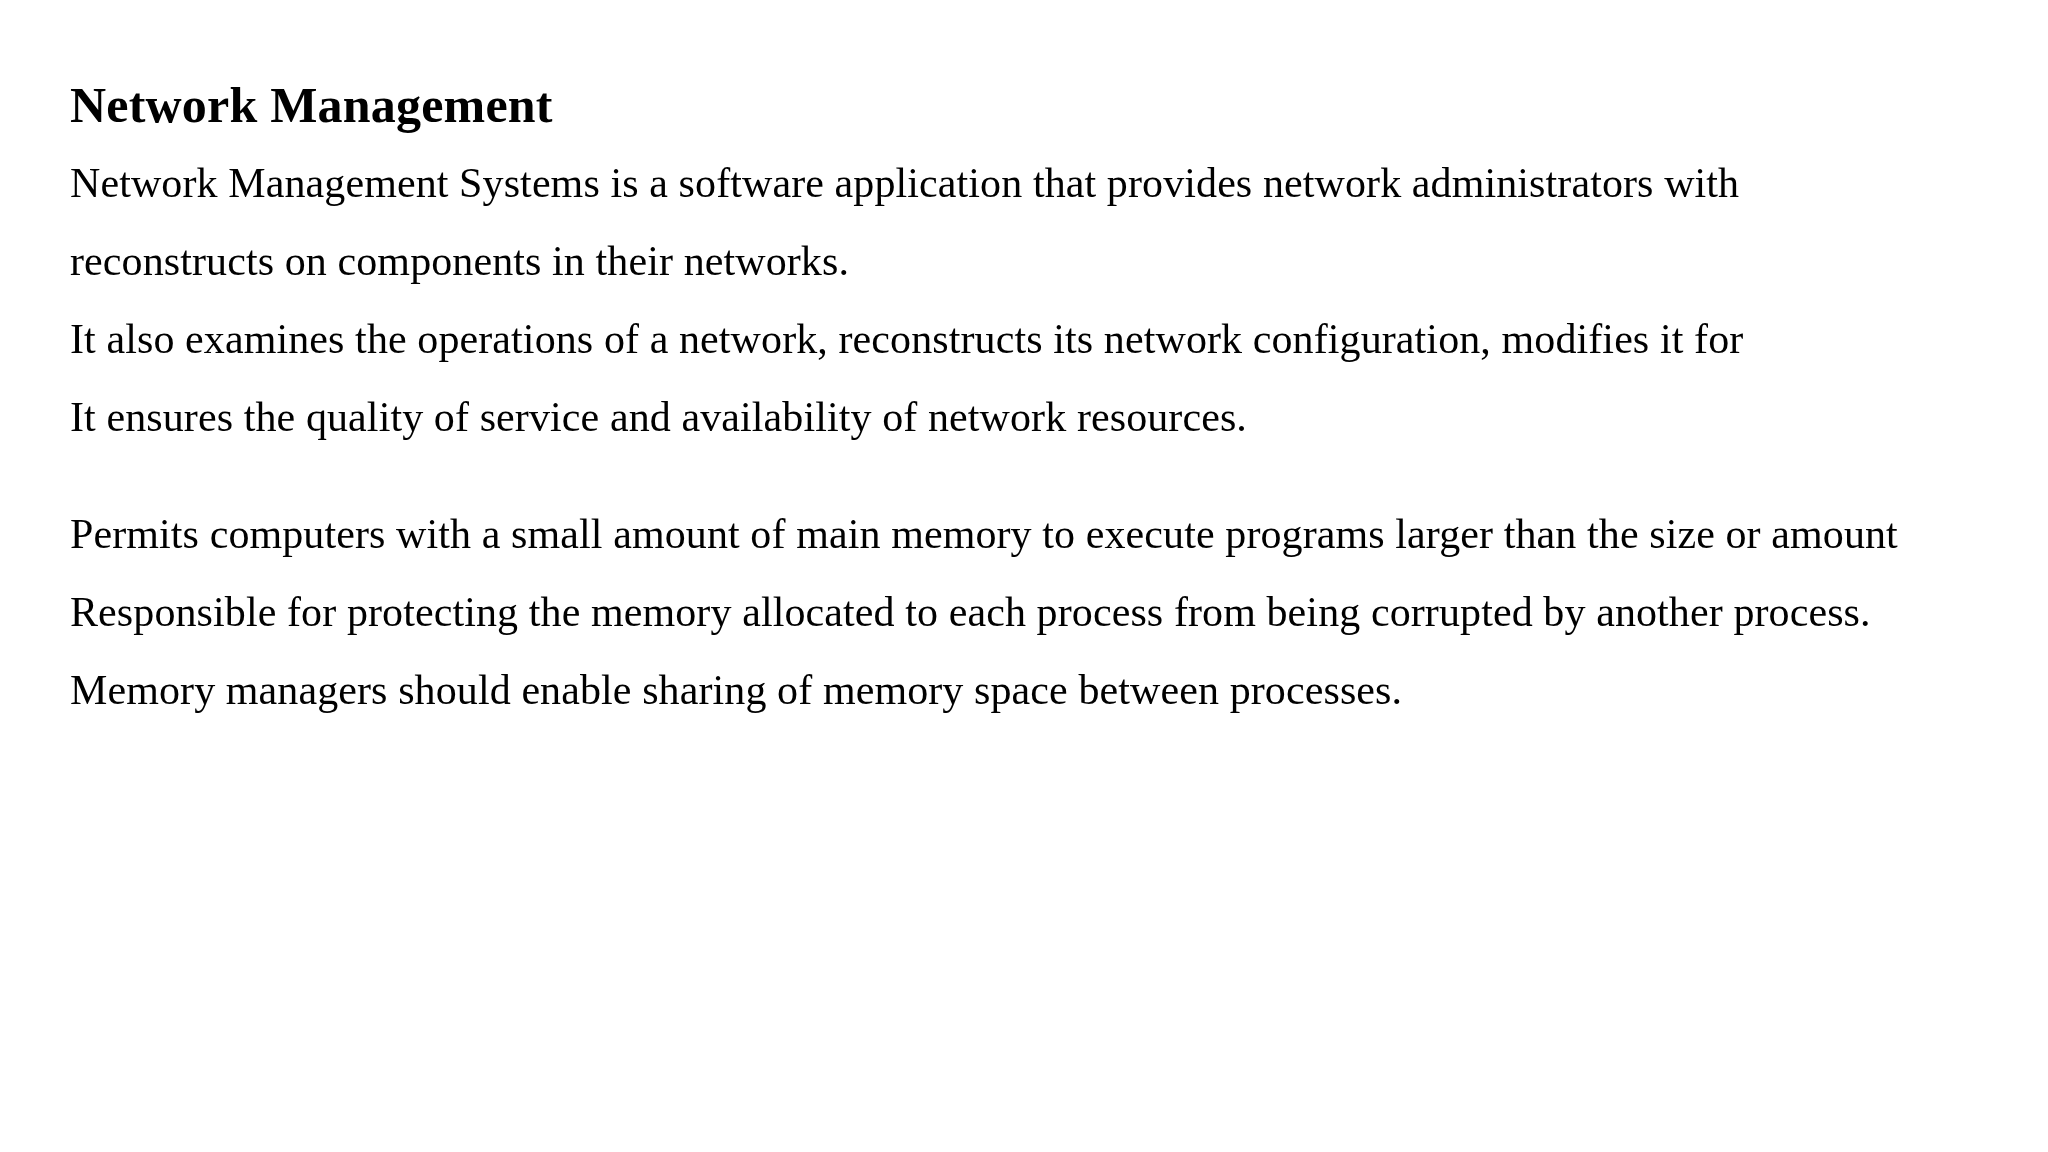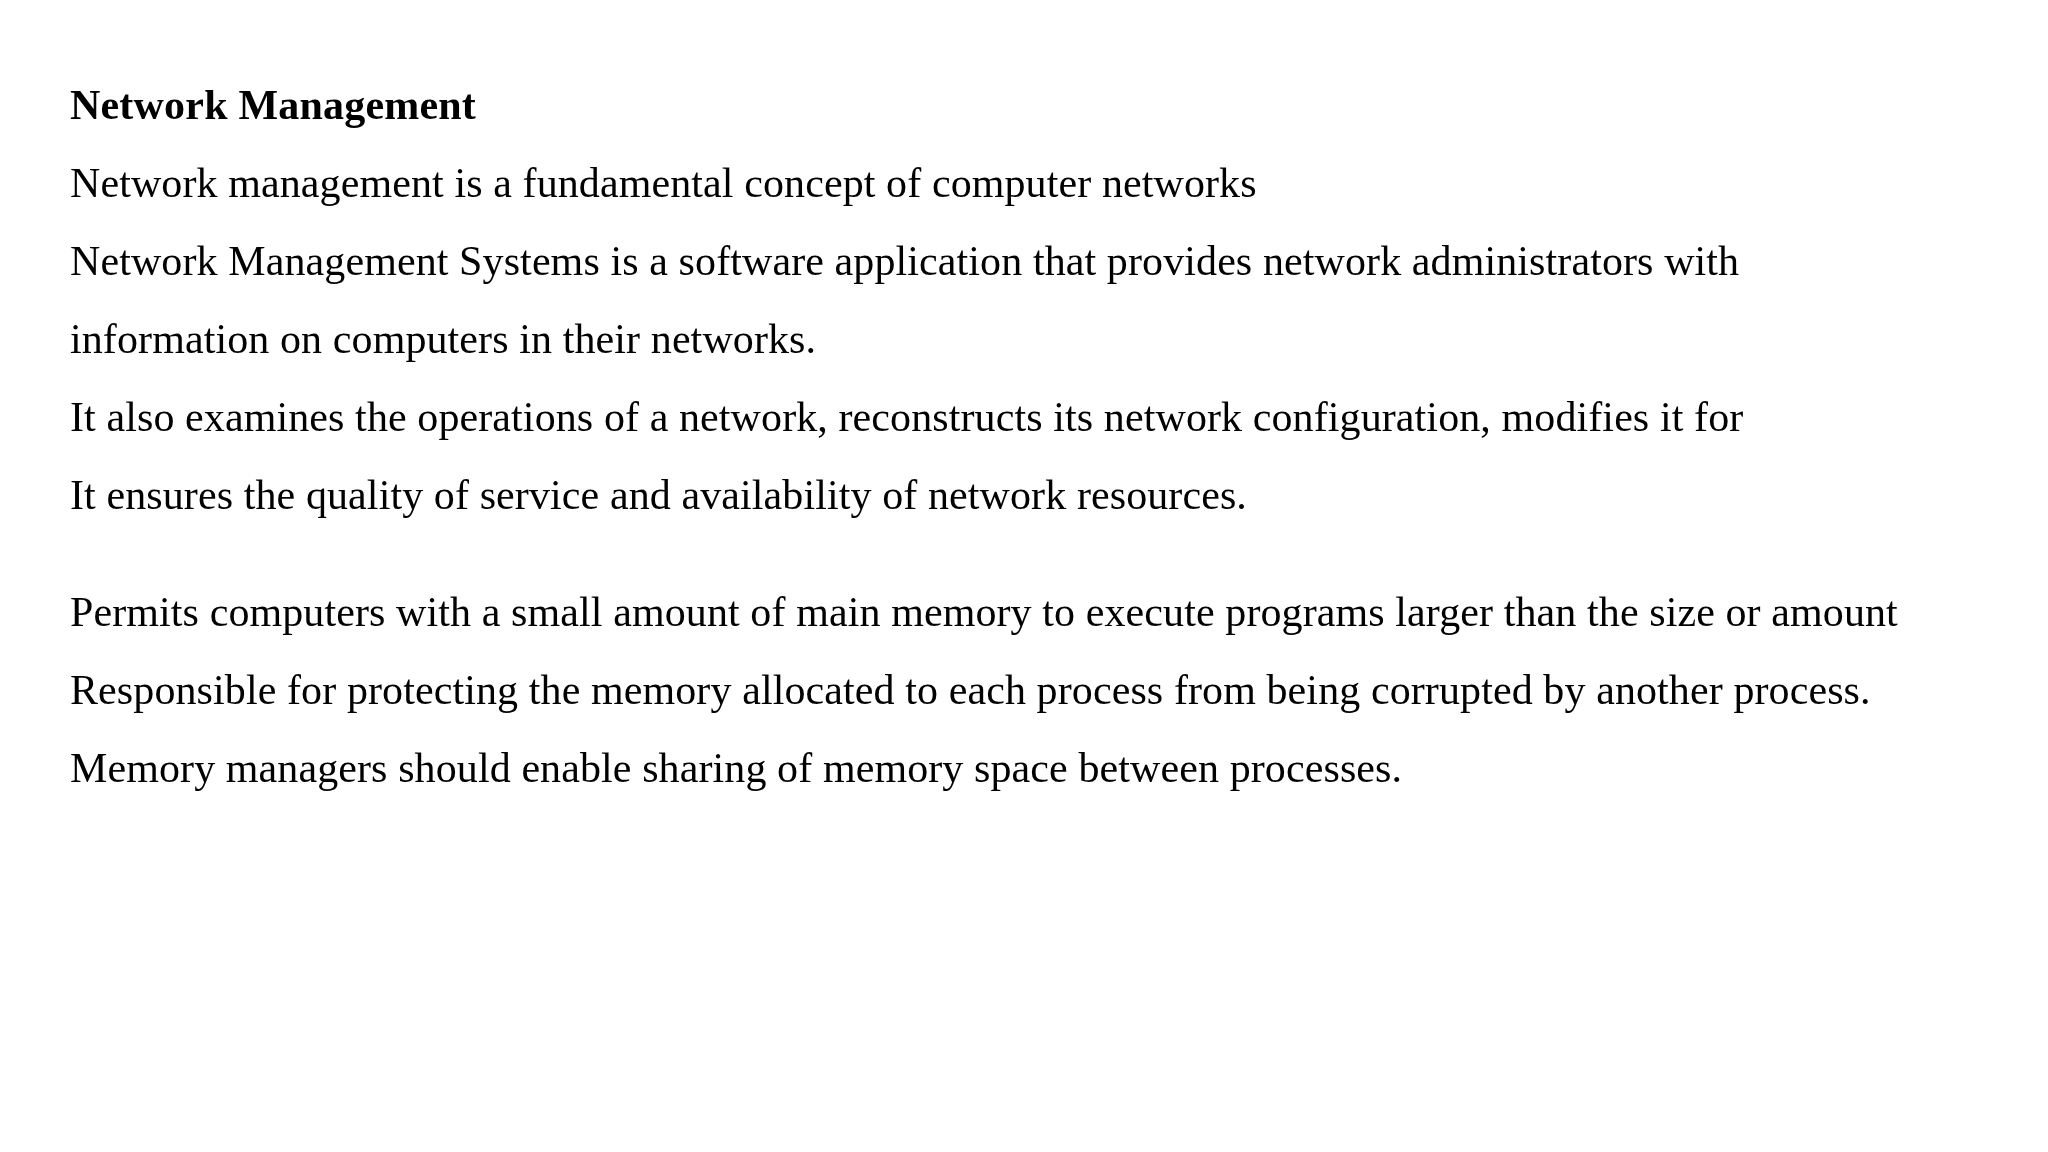--- a/index.html
+++ b/index.html
@@ -15,44 +15,43 @@
     left: 70px;
     top: 66px;
     width: 1940px;
     font-family: "Liberation Serif", "DejaVu Serif", serif;
     color: #000000;
     -webkit-font-smoothing: antialiased;
   }
   .section { display: block; }
   .section + .section { margin-top: 39px; }
   .heading {
-    font-size: 42px;
+    font-size: 50px;
     font-weight: bold;
     line-height: 78px;
     white-space: nowrap;
     letter-spacing: 0.2px;
   }
   .line {
     font-size: 42px;
     font-weight: normal;
     line-height: 78px;
     white-space: nowrap;
     letter-spacing: 0.1px;
   }
 </style>
 </head>
 <body>
 
 <div class="doc">
 
   <div class="section">
     <div class="heading">Network Management</div>
-    <div class="line">Network management is a fundamental concept of computer networks</div>
     <div class="line">Network Management Systems is a software application that provides network administrators with</div>
-    <div class="line">information on computers in their networks.</div>
+    <div class="line">reconstructs on components in their networks.</div>
     <div class="line">It also examines the operations of a network, reconstructs its network configuration, modifies it for</div>
     <div class="line">It ensures the quality of service and availability of network resources.</div>
   </div>
 
   <div class="section">
     <div class="line">Permits computers with a small amount of main memory to execute programs larger than the size or amount</div>
     <div class="line">Responsible for protecting the memory allocated to each process from being corrupted by another process.</div>
     <div class="line">Memory managers should enable sharing of memory space between processes.</div>
   </div>
 

